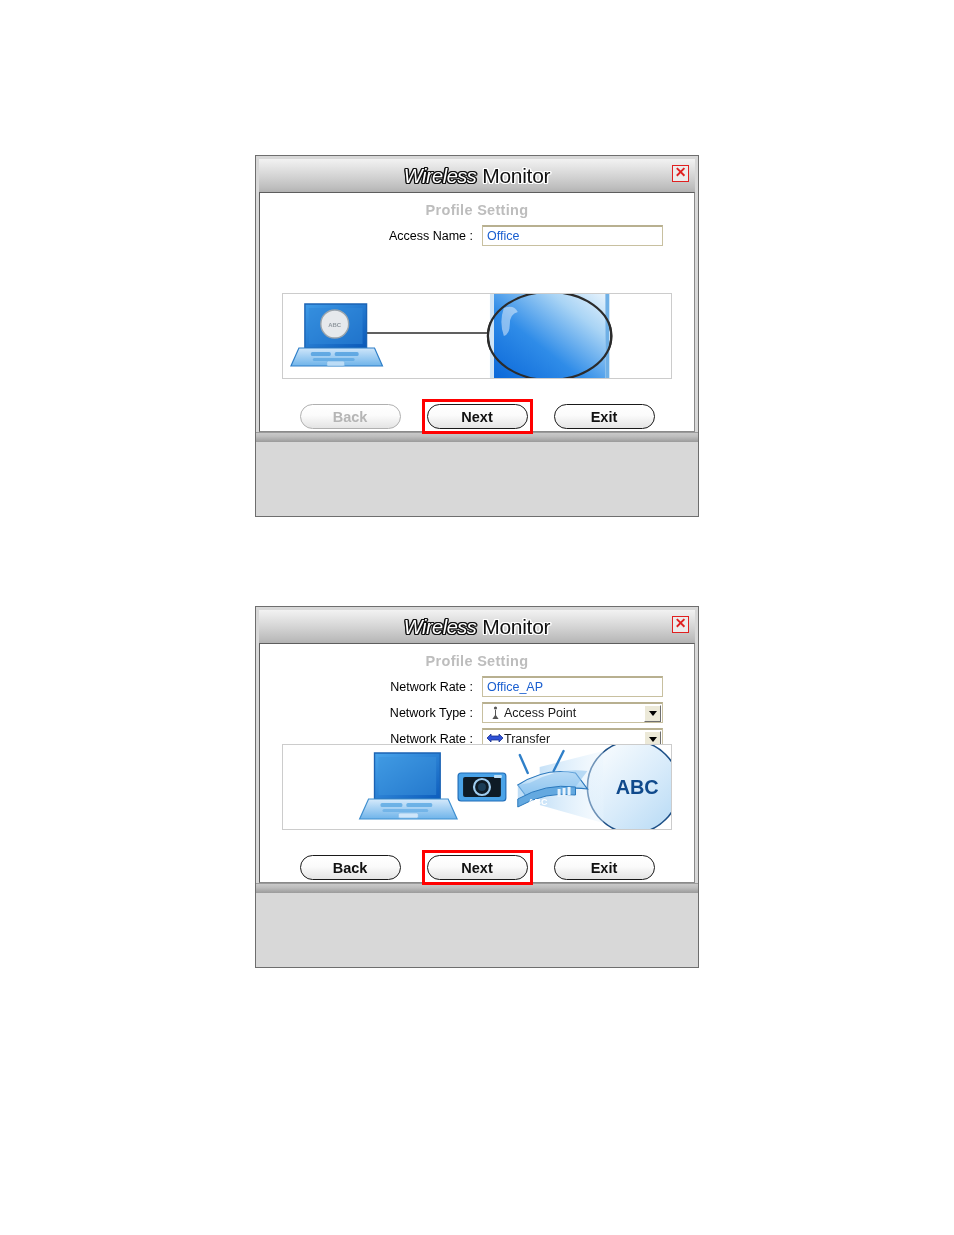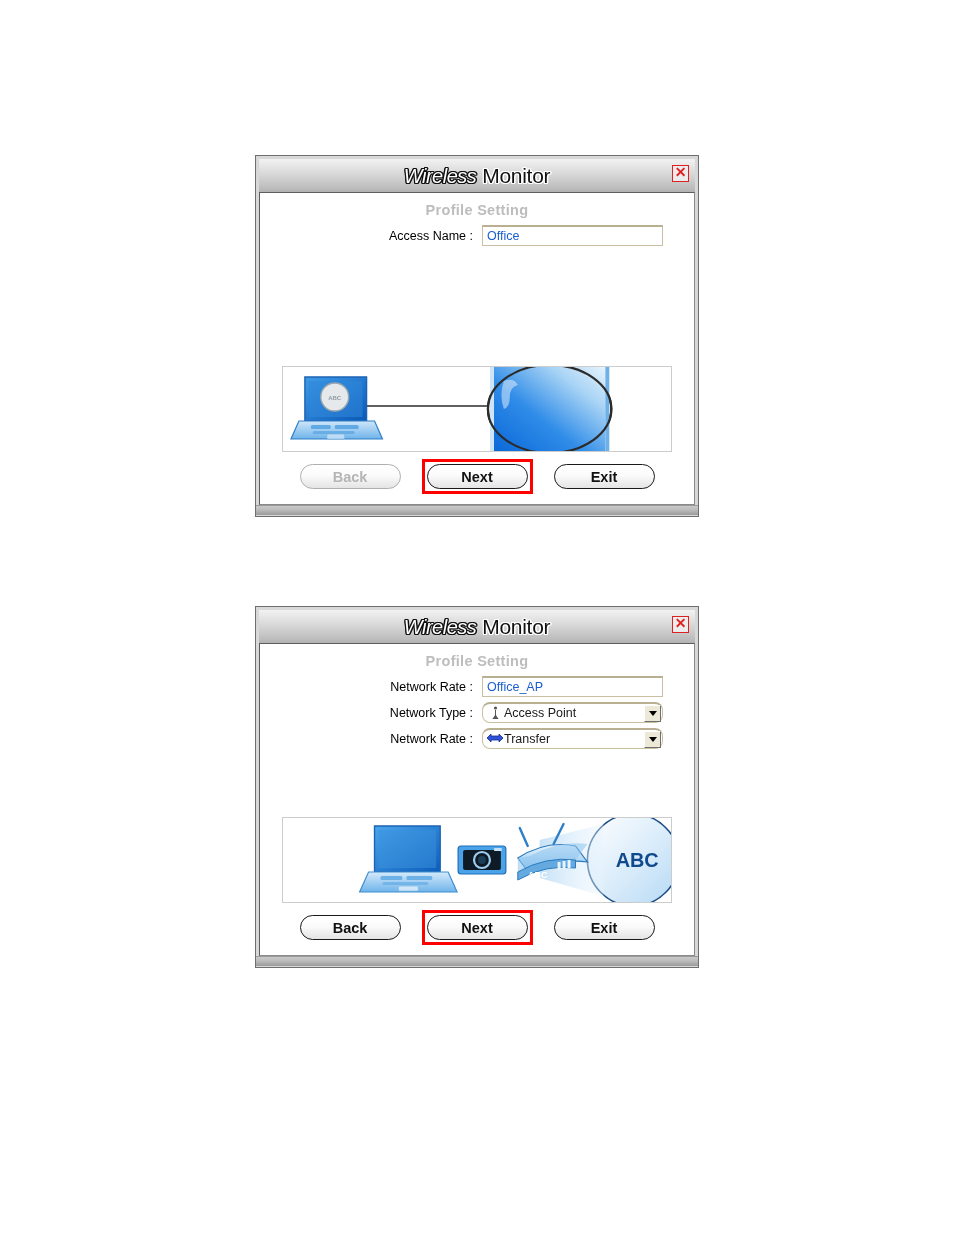--- a/index.html
+++ b/index.html
@@ -84,21 +84,21 @@
     cursor: pointer;
   }
 
   
   .panel {
     position: relative;
     background: #ffffff;
     border: 1px solid #8a8a8a;
     border-top-color: #5d5d5d;
     border-left-color: #5d5d5d;
-    height: 313px;
+    height: 240px;
     box-sizing: border-box;
   }
   .window-foot {
     height: 9px;
     background: linear-gradient(to bottom,#c9c9c9 0%,#bdbdbd 40%,#9b9b9b 100%);
     margin: 0 -3px;
     border-top: 1px solid #9a9a9a;
   }
 
   .section-title {
@@ -138,21 +138,21 @@
     border: 1px solid #c8c0a0;
     border-top: 2px solid #b8b090;
     box-sizing: border-box;
     display: flex;
     align-items: center;
     padding-left: 4px;
     font-size: 12.5px;
     color: #1a5fd0;
     position: relative;
   }
-  .field.combo { padding-left: 3px; border-radius: 8px; }
+  .field.combo { padding-left: 3px; }
   .field .ctext { color: #1a1a1a; }
   .dropbtn {
     position: absolute;
     right: 1px;
     top: 1px;
     width: 17px;
     height: 17px;
     background: #ece9d8;
     border: 1px solid #ffffff;
     border-right-color: #6f6f6f;
@@ -181,21 +181,21 @@
     height: 84px;
     background: #ffffff;
     border: 1px solid #cccccc;
     overflow: hidden;
   }
 
   
   .btnbar {
     position: absolute;
     left: 0; right: 0;
-    bottom: 15px;
+    bottom: 2px;
     display: flex;
     justify-content: center;
     gap: 26px;
   }
   .btn {
     width: 101px;
     height: 25px;
     border: 1.6px solid #1a1a1a;
     border-radius: 13px;
     background: linear-gradient(to bottom,#ffffff 0%,#fbfbfb 45%,#e4e4e4 100%);

